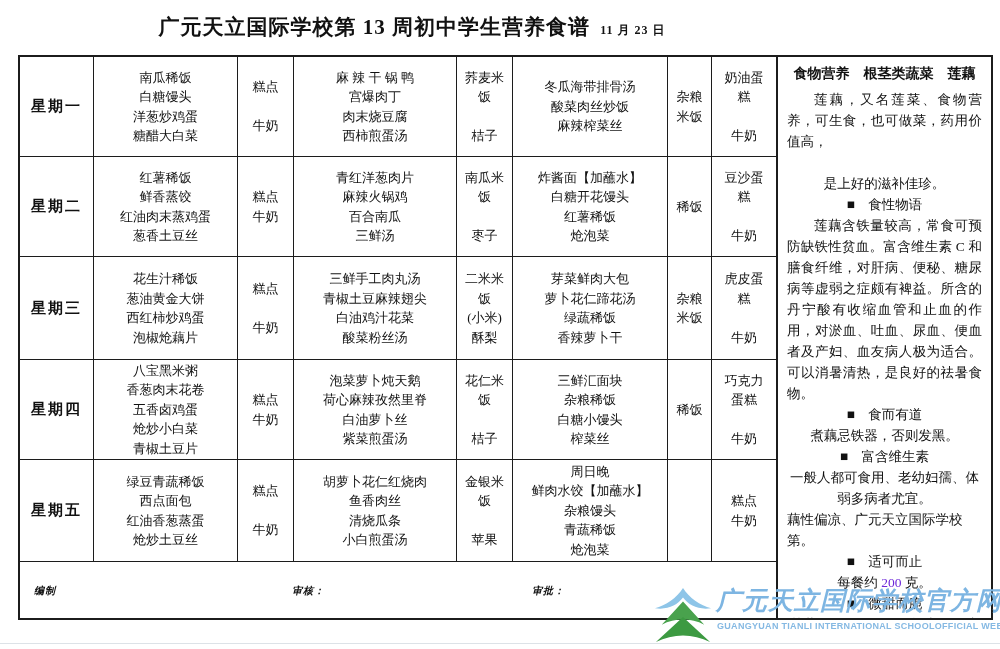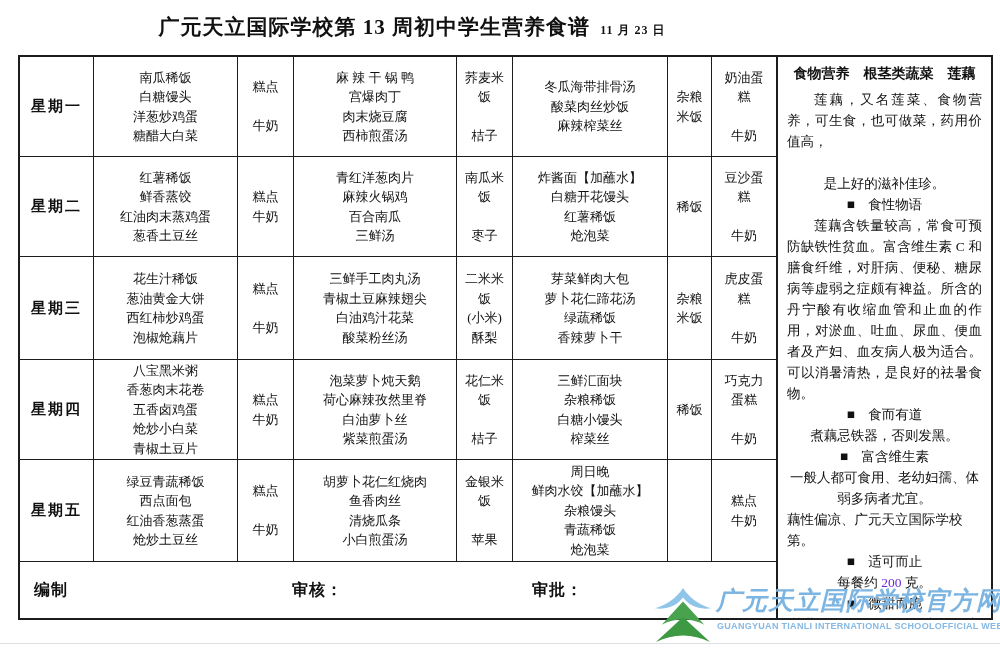--- a/index.html
+++ b/index.html
@@ -23,21 +23,21 @@
   .cell {
     box-sizing:border-box; border-right:1px solid #1c1c1c; border-bottom:1px solid #1c1c1c;
     display:flex; flex-direction:column; justify-content:center; align-items:center;
     text-align:center; font-size:13px; line-height:1.5; padding:2px 1px; overflow:hidden;
   }
   .cell.last-col { border-right:none; }
   .day-cell { font-size:15px; font-weight:bold; letter-spacing:2px; }
   .footer-cell {
     grid-column:1 / -1; border:none; position:relative; box-sizing:border-box;
   }
-  .footer-label { position:absolute; top:50%; transform:translateY(-50%); font-size:16px; font-weight:bold; letter-spacing:1px; }
+  .footer-label { position:absolute; top:50%; transform:translateY(-50%); font-size:10px; font-weight:bold; letter-spacing:1px;font-style:italic; }
   .footer-label.prepare { left:14px; }
   .footer-label.review  { left:272px; }
   .footer-label.approve { left:512px; }
 
   .nutrition-panel {
     position:absolute; left:778px; top:55px; width:215px; height:565px;
     box-sizing:border-box; border:2px solid #1c1c1c; border-left:none;
     padding:6px 9px 4px 9px; font-size:13.5px; line-height:21px; overflow:hidden;
   }
   .p-title { font-weight:bold; text-align:center; font-size:14px; margin-bottom:5px; white-space:nowrap; }

